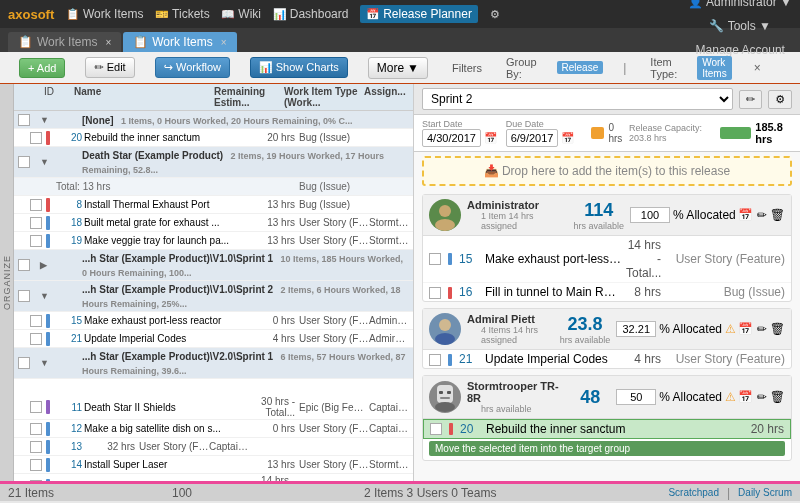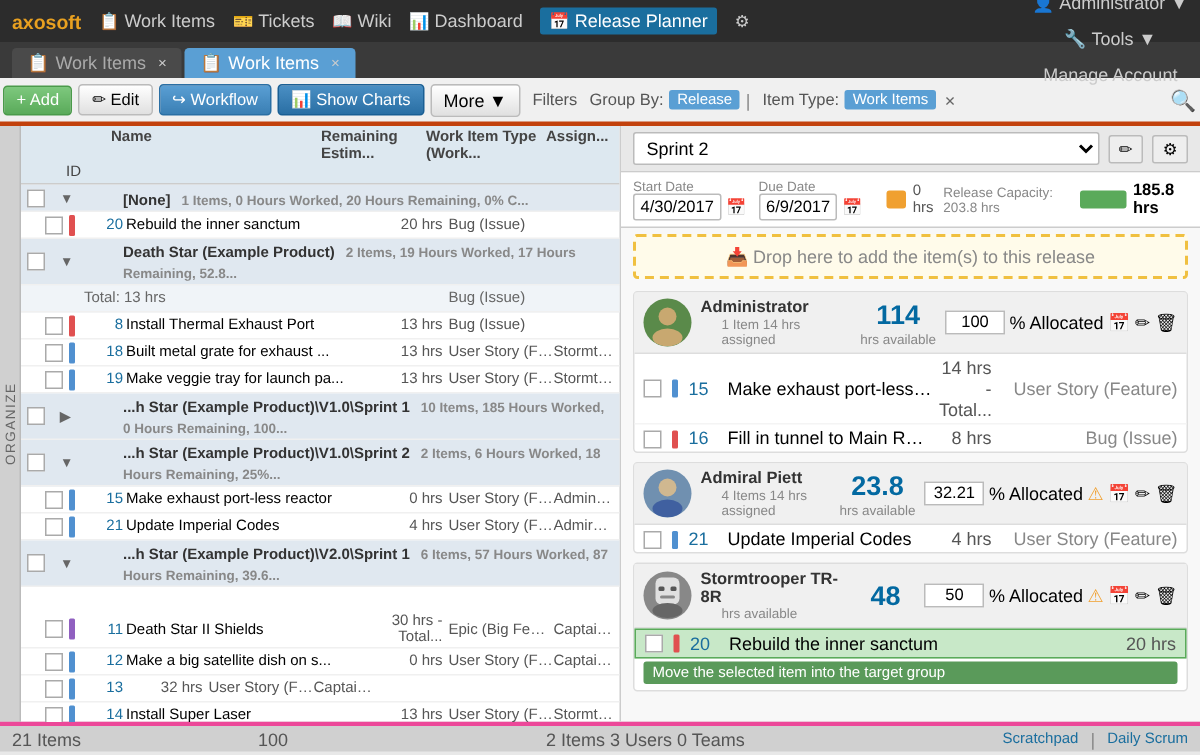--- a/index.html
+++ b/index.html
@@ -40,23 +40,23 @@
     }
     .tab.active { background: #5a9fd4; color: #fff; }
     .tab .close-x { color: #ccc; font-size: 10px; margin-left: 4px; }
 
     
     .toolbar {
       background: #f0f0f0;
       height: 32px;
       display: flex;
       align-items: center;
-      padding: 0 2px;
-      border-bottom: 3px solid #c2410c;
-      gap: 4px;
+      padding: 0 19px;
+      border-bottom: 1px solid #c2410c;
+      gap: 20px;
     }
     .toolbar-btn {
       padding: 3px 8px;
       font-size: 11px;
       border: 1px solid #bbb;
       border-radius: 3px;
       background: linear-gradient(to bottom, #fff, #e0e0e0);
       cursor: pointer;
       display: flex; align-items: center; gap: 3px;
       white-space: nowrap;
@@ -309,21 +309,21 @@
   <div class="organize-bar">
     <span class="organize-text">ORGANIZE</span>
   </div>
 
   <div class="left-panel">
 
     <div class="header-row">
       <div class="col-cb"></div>
       <div style="width:6px;"></div>
       <div style="width:4px;"></div>
-      <div class="col-id" style="font-size:10px;font-weight:normal;color:#444;width:30px;margin-top:23px;">ID</div>
+      <div class="col-id" style="font-size:10px;font-weight:normal;color:#444;width:30px;">ID</div>
       <div class="col-name" style="font-size:10px;font-weight:bold;color:#444;">Name</div>
       <div class="col-est" style="font-size:10px;font-weight:bold;color:#444;width:70px;">Remaining Estim...</div>
       <div class="col-type" style="font-size:10px;font-weight:bold;color:#444;width:80px;">Work Item Type (Work...</div>
       <div class="col-assign" style="font-size:10px;font-weight:bold;color:#444;width:45px;">Assign...</div>
     </div>
 
     <div class="backlog-table">
 
       <div class="row group-header">
         <div class="col-cb">

